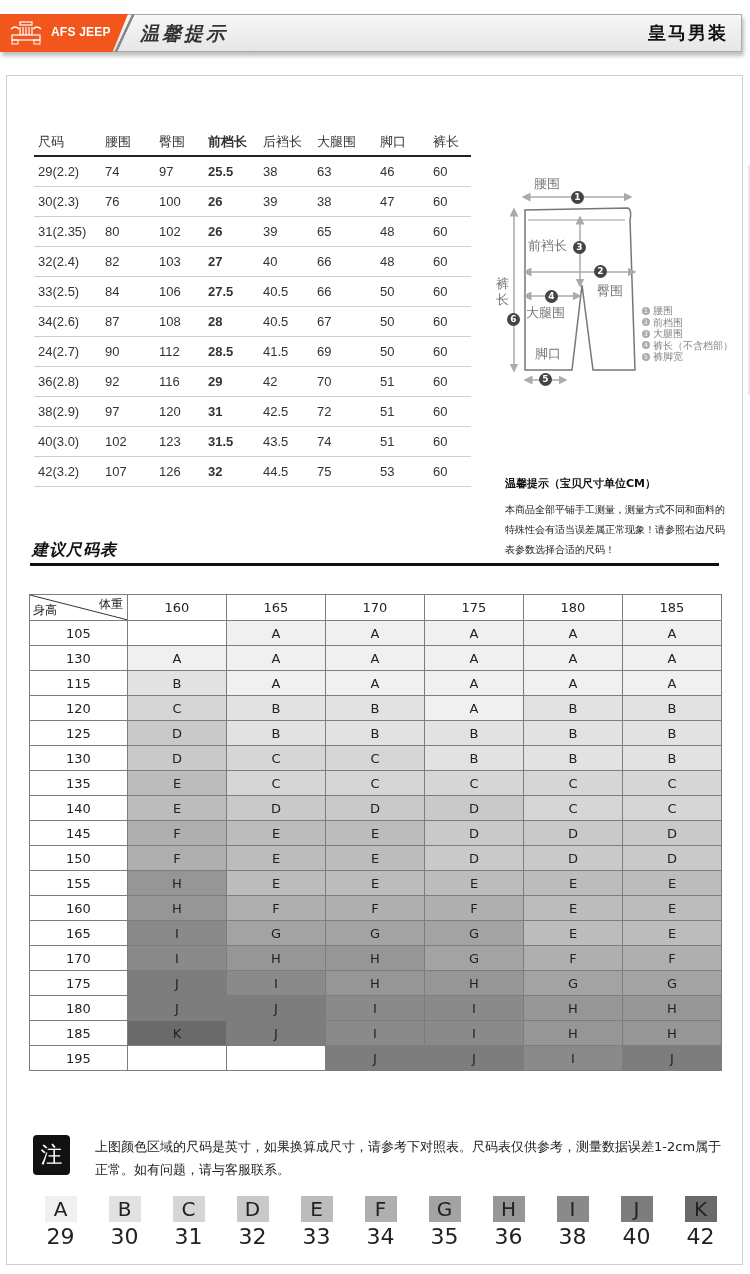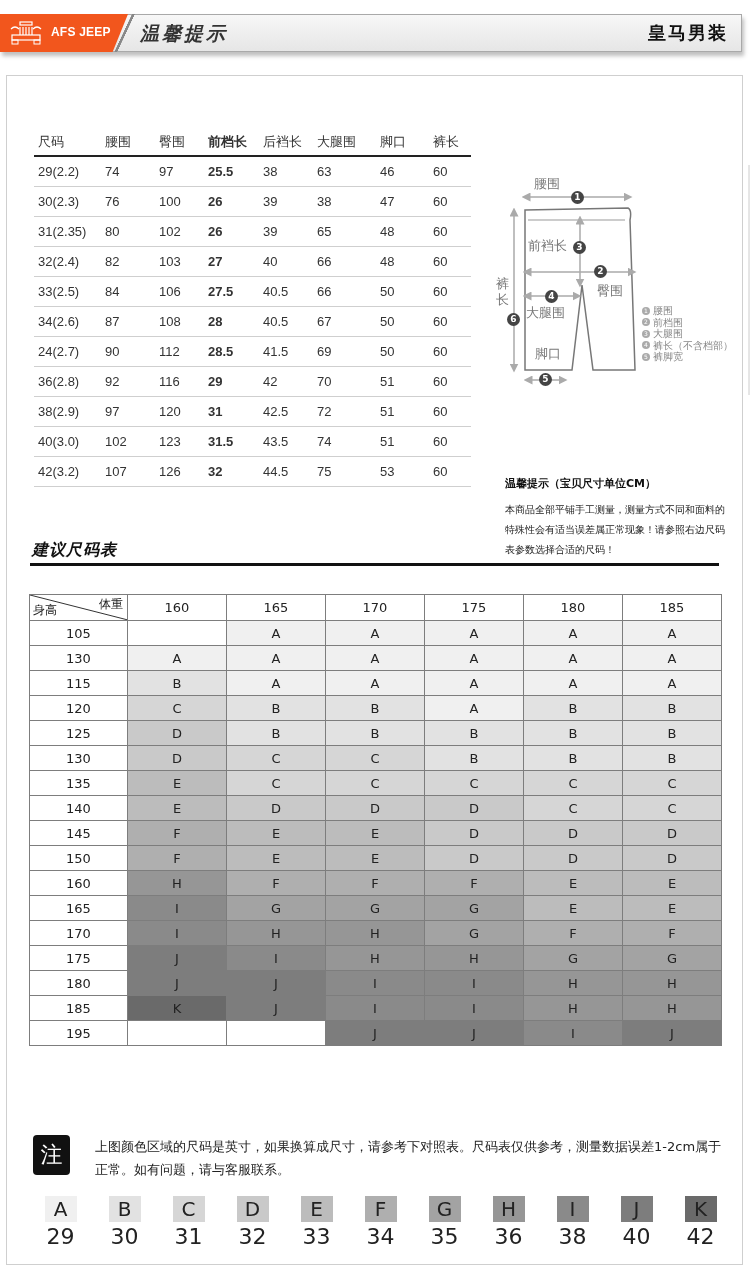--- a/index.html
+++ b/index.html
@@ -387,20 +387,29 @@
       <tr>
         <td class="hcol">150</td>
         <td class="wcol" style="background: rgb(175, 175, 175);">F</td>
         <td class="wcol" style="background: rgb(188, 188, 188);">E</td>
         <td class="wcol" style="background: rgb(188, 188, 188);">E</td>
         <td class="wcol" style="background: rgb(201, 201, 201);">D</td>
         <td class="wcol" style="background: rgb(201, 201, 201);">D</td>
         <td class="wcol" style="background: rgb(201, 201, 201);">D</td>
       </tr>
       <tr>
+        <td class="hcol">155</td>
+        <td class="wcol" style="background: rgb(150, 150, 150);">H</td>
+        <td class="wcol" style="background: rgb(188, 188, 188);">E</td>
+        <td class="wcol" style="background: rgb(188, 188, 188);">E</td>
+        <td class="wcol" style="background: rgb(188, 188, 188);">E</td>
+        <td class="wcol" style="background: rgb(188, 188, 188);">E</td>
+        <td class="wcol" style="background: rgb(188, 188, 188);">E</td>
+      </tr>
+      <tr>
         <td class="hcol">160</td>
         <td class="wcol" style="background: rgb(150, 150, 150);">H</td>
         <td class="wcol" style="background: rgb(175, 175, 175);">F</td>
         <td class="wcol" style="background: rgb(175, 175, 175);">F</td>
         <td class="wcol" style="background: rgb(175, 175, 175);">F</td>
         <td class="wcol" style="background: rgb(188, 188, 188);">E</td>
         <td class="wcol" style="background: rgb(188, 188, 188);">E</td>
       </tr>
       <tr>
         <td class="hcol">165</td>

